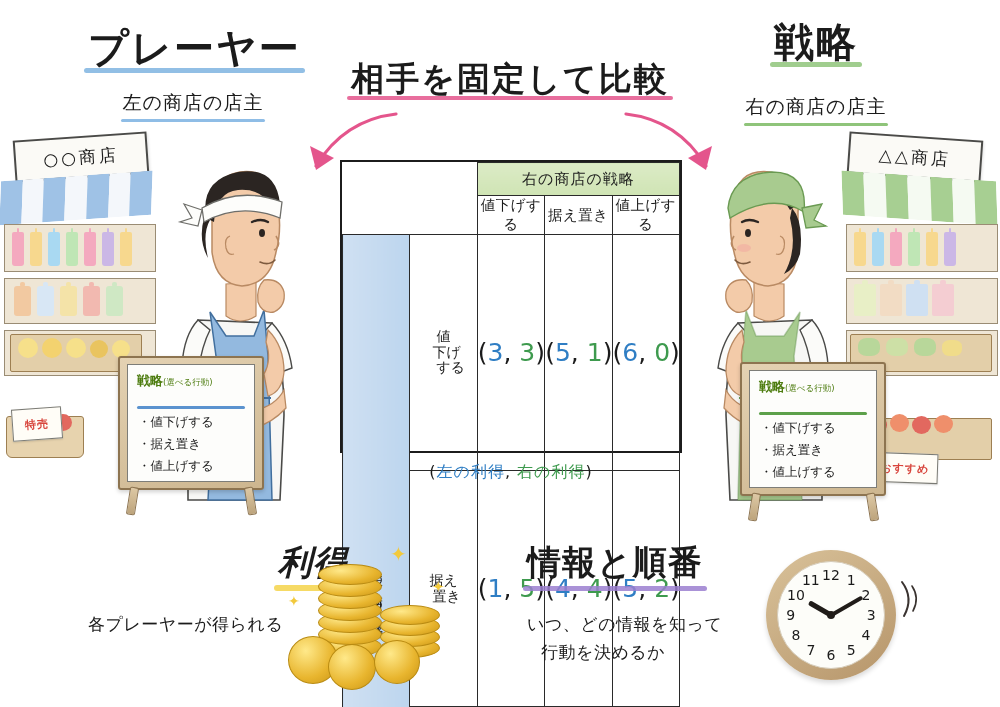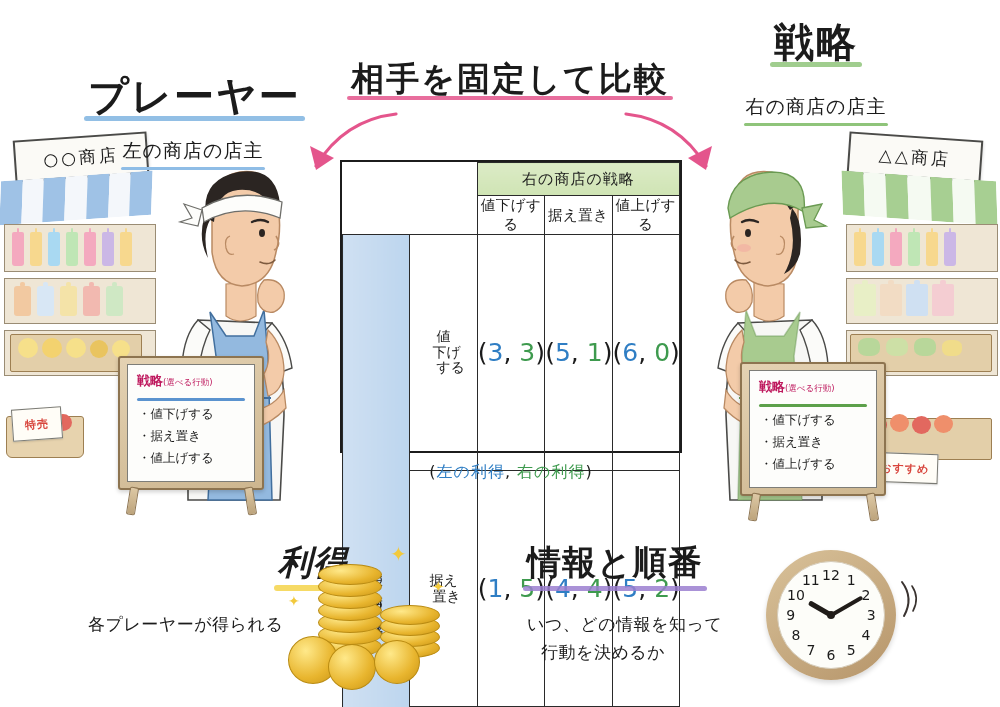--- a/index.html
+++ b/index.html
@@ -89,21 +89,21 @@
     position:absolute;inset:0;
     background:linear-gradient(160deg,#e4d2b3,#cdb68f);
     border:2px solid #8d7450;border-radius:3px;
     box-shadow:0 2px 4px rgba(0,0,0,.18);
   }
   .board .sheet{
     position:absolute;left:9px;right:9px;top:8px;bottom:8px;
     background:#fdfdfb;border:1.5px solid #7d7d78;
   }
   .board .bt{
-    font-size:13px;font-weight:700;color:#be185d;margin:7px 0 8px 9px;white-space:nowrap;
+    font-size:13px;font-weight:700;color:#4d7c0f;margin:7px 0 16px 9px;white-space:nowrap;
   }
   .board .bt .small{font-size:8.5px;font-weight:400;}
   .board .brule{height:2.5px;margin:3px 9px 5px 9px;border-radius:2px;}
   .board ul{list-style:none;margin:0;padding:0 0 0 10px;}
   .board li{font-size:12.5px;color:#1b1b1b;margin-bottom:5px;white-space:nowrap;}
   .board li::before{content:"・";}
   .board .leg{
     position:absolute;width:7px;background:linear-gradient(180deg,#ddc8a4,#bda47c);
     border:1.5px solid #8d7450;border-radius:2px;
   }
@@ -359,21 +359,21 @@
       <ul>
         <li>値下げする</li>
         <li>据え置き</li>
         <li>値上げする</li>
       </ul>
     </div>
     <div class="leg" style="left:10px;top:131px;height:26px;transform:rotate(9deg);"></div>
     <div class="leg" style="left:128px;top:131px;height:26px;transform:rotate(-9deg);"></div>
   </div>
 
-  <div class="abs" style="left:88px;top:28px;text-align:center;width:210px;margin-top:48px;">
+  <div class="abs" style="left:88px;top:28px;text-align:center;width:210px;">
     <div class="big-title">
       <span class="hl blue">プレーヤー</span>
     </div>
     <div class="sub-title" style="margin-top:22px;">
       <span class="underline-wave blue">左の商店の店主</span>
     </div>
   </div>
 
   <div class="abs" style="left:350px;top:62px;text-align:center;width:320px;">
     <div class="big-title" style="font-size:33px;">

